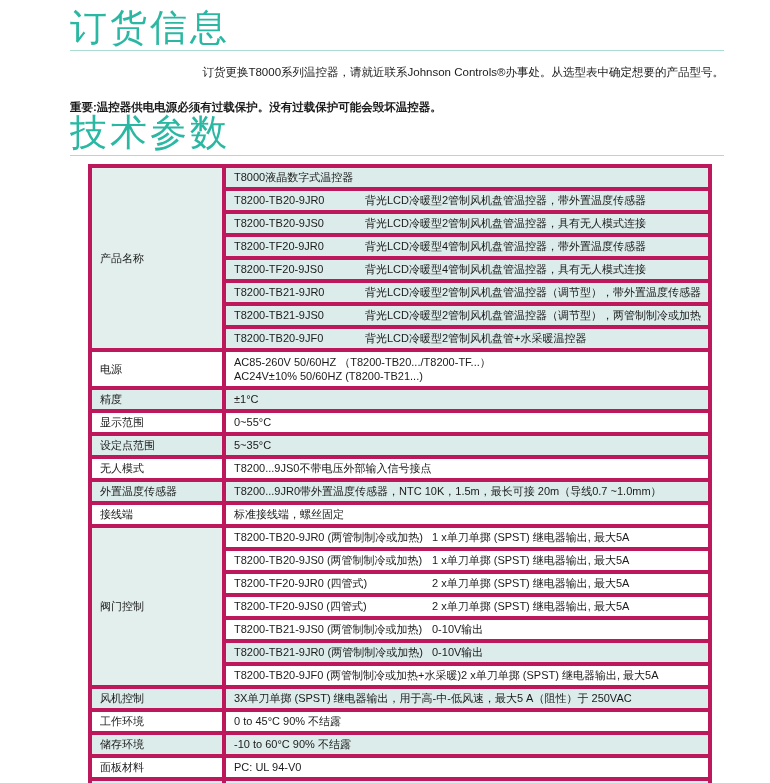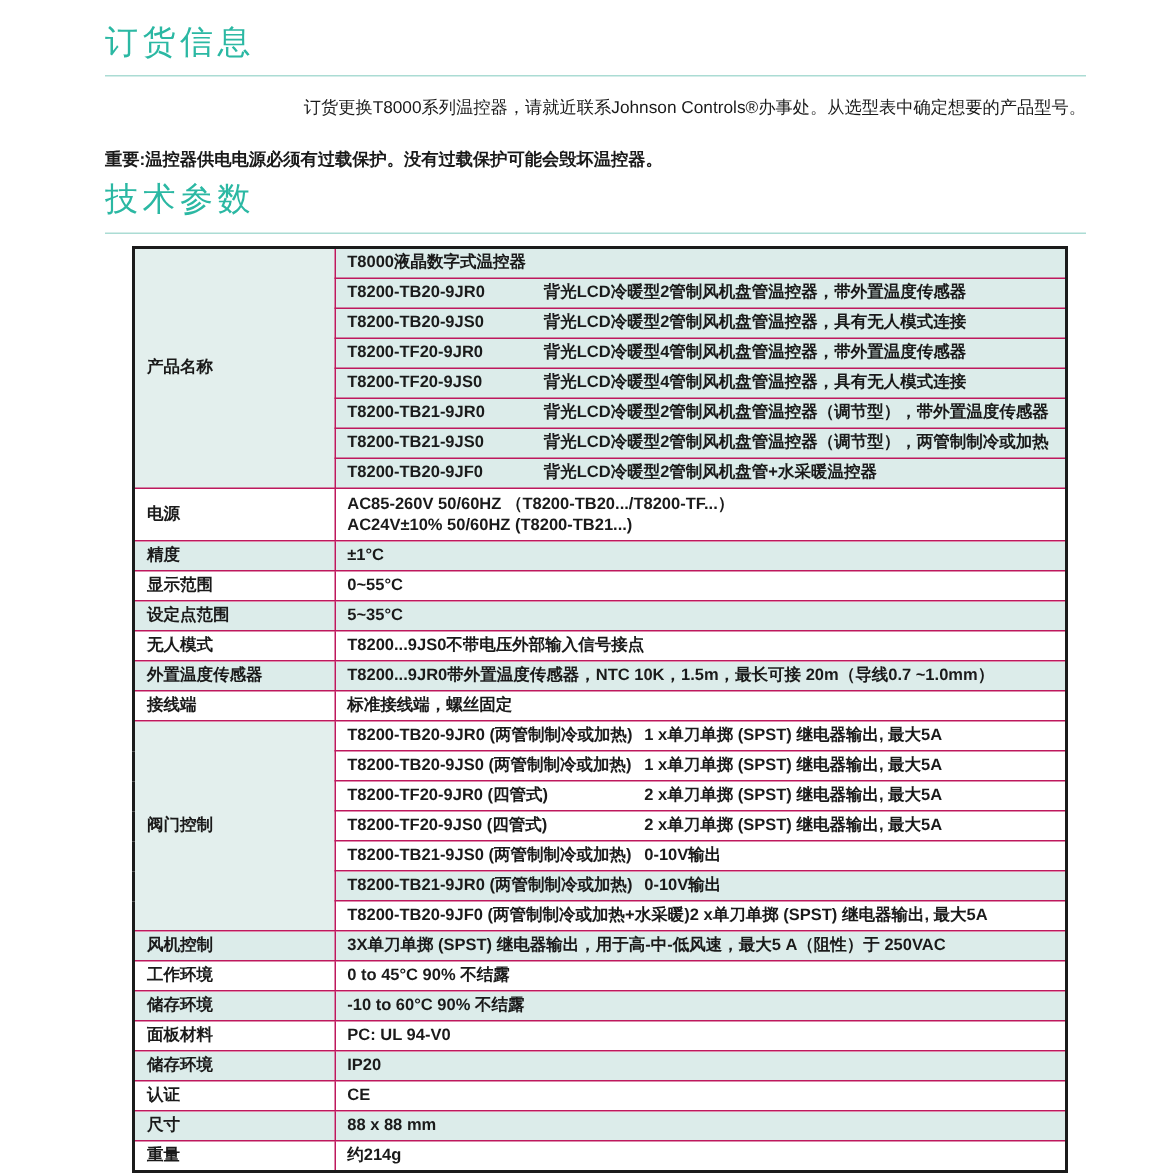--- a/index.html
+++ b/index.html
@@ -7,21 +7,21 @@
     width:770px; height:783px;
     background:#ffffff;
     font-family:"Liberation Sans","DejaVu Sans",sans-serif;
     color:#1a1a1a;
     overflow:hidden;
   }
   .page { box-sizing:border-box; padding:10px 46px 0 70px; }
 
   h1.sec-title {
     color:#2bb8a3;
-    font-size:22px;
+    font-size:37px;
     font-weight:300;
     letter-spacing:3px;
     line-height:36px;
     margin:0;
   }
   .rule {
     height:0;
     border-bottom:1px solid #abdcd4;
     margin:4px 0 0 0;
   }
@@ -30,26 +30,26 @@
   .gap-top { margin-top:34px; }
 
   table.spec {
     border-collapse:collapse;
     table-layout:fixed;
     width:624px;
     margin:8px 0 0 18px;
     border:2px solid #1b1b1b;
   }
   table.spec td {
-    border:1px solid #be185d;
+    border:4px solid #be185d;
     font-size:11px;
     line-height:13px;
     padding:3px 8px;
     vertical-align:middle;
-    font-weight:700;
+    font-weight:400;
     overflow:hidden;
     white-space:nowrap;
   }
   td.label { font-weight:700; }
   td.span-label { text-align:left;margin-top:16px; }
   .w  { background:#ffffff; }
   .t  { background:#dcecea; }
   .lt { background:#e3efed; }
 
   .model { display:inline-block; }

